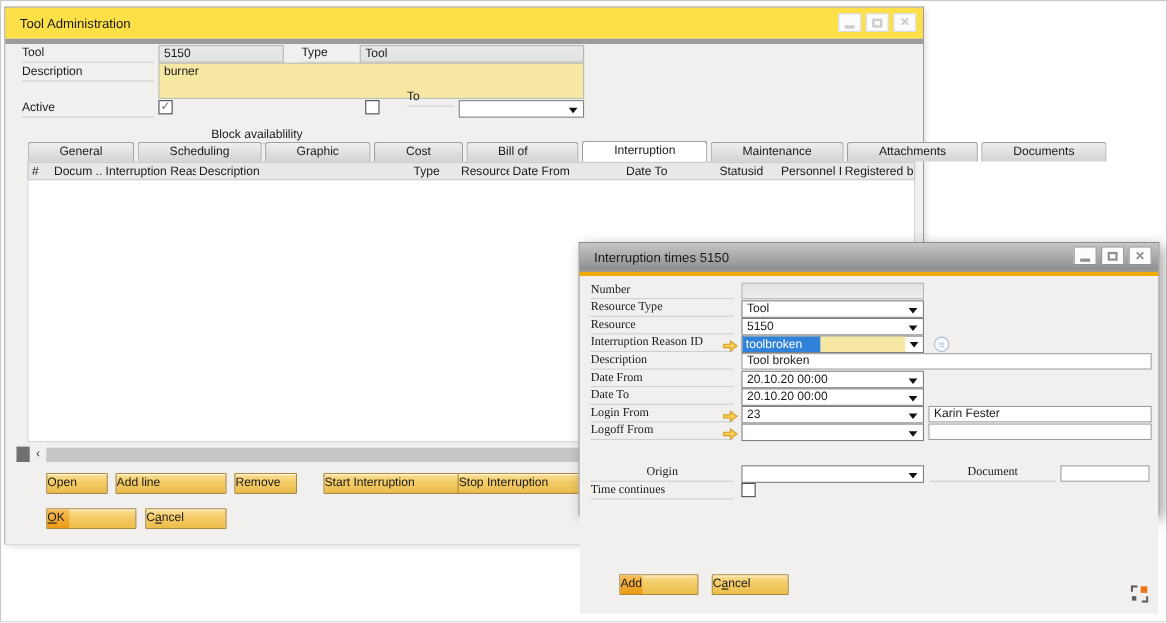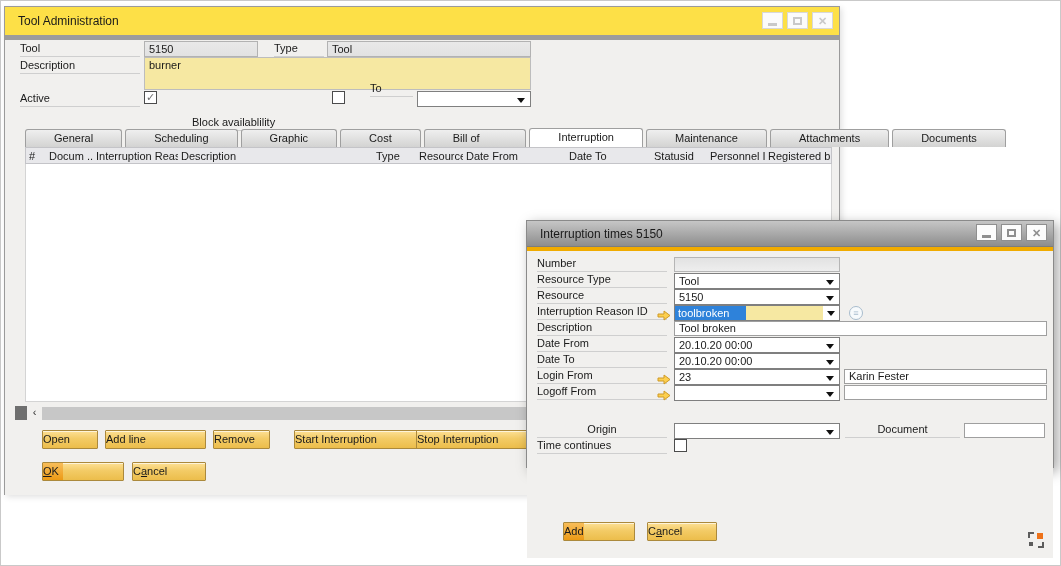--- a/index.html
+++ b/index.html
@@ -69,21 +69,21 @@
 
   
   #dialog-window { left:525px; top:219px; width:528px; height:248px; border:1px solid #8a8a8a; box-shadow:4px 4px 12px rgba(0,0,0,.35); z-index:10; }
   #dialog-window .titlebar { height:26px; background:linear-gradient(#c6c6c6,#8d8d8d); border-bottom:1px solid #7d7d7d; }
   #dialog-window .title-text { top:6px; }
   #dialog-window .controls { top:3px; }
   .accent { height:4px; background:#f0ab00; }
   .dlg-body { position:relative; height:307px; background:#f1f0ee; }
 
   .drow { position:absolute; left:0; width:528px; height:16px; }
-  .dlabel { position:absolute; left:10px; width:130px; height:15px; font-size:11px; color:#1a1a1a; border-bottom:1px solid #cfcfcf; }
+  .dlabel { position:absolute; left:10px; width:130px; height:15px; font-size:11px; color:#1a1a1a; border-bottom:1px solid #cfcfcf;font-family:Liberation Serif, serif; }
   .dfield { left:147px; width:166px; }
   .dinput { position:absolute; height:15px; background:#fff; border:1px solid #9f9f9f; font-size:11px; line-height:13px; padding-left:4px; color:#1a1a1a; }
   .dinput.disabled { background:linear-gradient(#e2e2e2,#eeeeee); border-color:#b5b5b5; }
   .link-arrow { position:absolute; left:130px; top:2px; width:14px; height:11px; }
 
   
   .combo { position:absolute; left:147px; width:166px; height:16px; border:1px solid #7f7f7f; background:#fff; display:flex; }
   .combo .sel { width:71px; background:#2e82da; color:#fff; font-size:11px; line-height:14px; padding-left:3px; white-space:nowrap; overflow:hidden; }
   .combo .rest { width:77px; background:#f6e8a2; }
   .combo .arr { position:relative; flex:1; }

